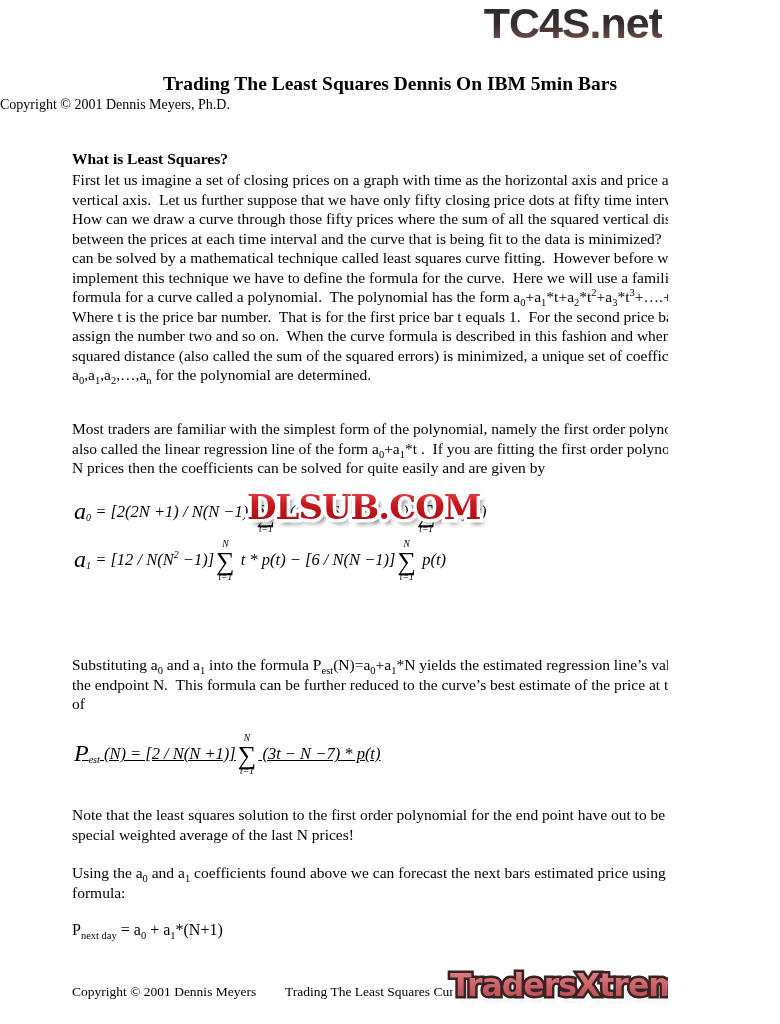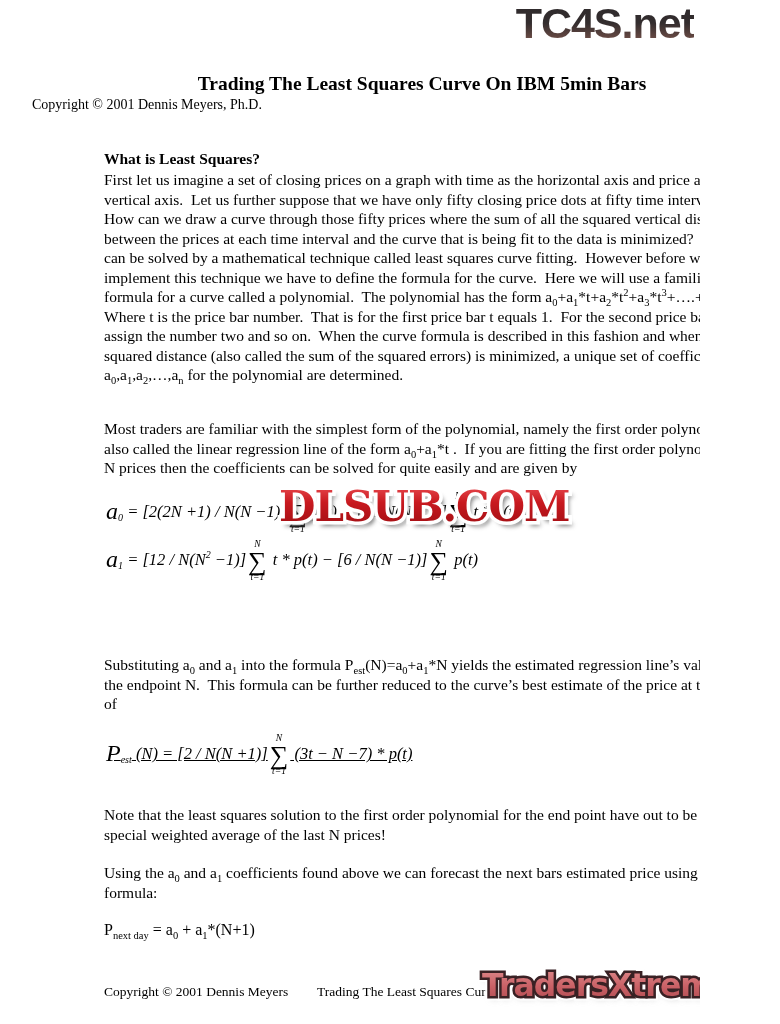--- a/index.html
+++ b/index.html
@@ -1,18 +1,18 @@
 <!DOCTYPE html>
 <html style="--dlsub_red: #c8191f; --tc4s_dark: #2e2a2c; --tc4s_rust: #8a625a; --tx_fill: #c96065; --tx_outline: #392124;"><head>
 <meta charset="utf-8">
 <style>
   html,body { margin:0; padding:0; background:#ffffff; }
   #page {
     position:relative; width:668px; height:1024px; background:#fff;
-    font-family:"Liberation Serif", serif; color:#000; overflow:hidden;margin-left:32px;
+    font-family:"Liberation Serif", serif; color:#000; overflow:hidden;
   }
   .block { position:absolute; }
 
   
   .tc4s {
     right:6px; top:0px; font-family:"Liberation Sans", sans-serif;
     font-weight:800; font-size:43px; letter-spacing:-1px; line-height:46px;
     background:linear-gradient(180deg, var(--tc4s_dark,#2e2a2c) 0%, #332d2e 50%, #5f4540 78%, var(--tc4s_rust,#8a625a) 100%);
     -webkit-background-clip:text; background-clip:text; color:transparent;
     text-shadow:none;
@@ -40,21 +40,21 @@
   .formula .lead { font-size:24px; vertical-align:-2px; }
   .formula sub { font-size:10px; }
   .formula sup { font-size:10px; }
   .sum { display:inline-flex; flex-direction:column; align-items:center; vertical-align:middle; line-height:1; margin:0 2px; }
   .sum-top, .sum-bot { font-size:9.5px; font-style:italic; }
   .sum-sym { font-size:26px; font-style:normal; line-height:0.9; }
 
   
   .dlsub {
     left:247px; top:483px; z-index:6; font-family:"DejaVu Serif", serif;
-    font-weight:bold; font-size:42px; line-height:48px; letter-spacing:-1px; white-space:nowrap;
+    font-weight:bold; font-size:34px; line-height:48px; letter-spacing:-1px; white-space:nowrap;
   }
   .dlsub .wm-stroke {
     position:absolute; left:0; top:0; color:#fff;
     -webkit-text-stroke:7px #ffffff;
     text-shadow:4px 5px 4px rgba(105,105,105,0.85), 0 0 3px rgba(255,255,255,0.9);
   }
   .dlsub .wm-fill {
     position:relative;
     background:linear-gradient(180deg,#ee5257 0%, var(--dlsub_red,#c8191f) 42%, #9c0d12 100%);
     -webkit-background-clip:text; background-clip:text; color:transparent;
@@ -85,21 +85,21 @@
   .footer-doctitle { left:285px; top:984px; font-size:13.5px; }
   .footer-page { left:632px; top:984px; font-size:13.5px; z-index:1; color:#333; }
 </style>
 </head>
 <body>
 
 <div id="page">
 
   <div class="block tc4s">TC4S.net</div>
 
-  <div class="block title">Trading The Least Squares Curve On IBM 5min Bars</div>
+  <div class="block title">Trading The Least Squares Dennis On IBM 5min Bars</div>
   <div class="block byline">Copyright © 2001 Dennis Meyers, Ph.D.</div>
 
   <div class="block heading">What is Least Squares?</div>
 
   <div class="block body-text p1"><span>First let us imagine a set of closing prices on a graph with time as the horizontal axis and price as the vertical axis.  Let us further suppose that we have only fifty closing price dots at fifty time intervals.  How can we draw a curve through those fifty prices where the sum of all the squared vertical distances between the prices at each time interval and the curve that is being fit to the data is minimized?  This can be solved by a mathematical technique called least squares curve fitting.  However before we can implement this technique we have to define the formula for the curve.  Here we will use a familiar formula for a curve called a polynomial.  The polynomial has the form a</span><sub>0</sub><span>+a</span><sub>1</sub><span>*t+a</span><sub>2</sub><span>*t</span><sup>2</sup><span>+a</span><sub>3</sub><span>*t</span><sup>3</sup><span>+….+a</span><sub>n</sub><span>*t</span><sup>n</sup><span>.  Where t is the price bar number.  That is for the first price bar t equals 1.  For the second price bar t is assign the number two and so on.  When the curve formula is described in this fashion and when the net squared distance (also called the sum of the squared errors) is minimized, a unique set of coefficients a</span><sub>0</sub><span>,a</span><sub>1</sub><span>,a</span><sub>2</sub><span>,…,a</span><sub>n</sub><span> for the polynomial are determined.</span></div>
   <div class="block body-text p2"><span>Most traders are familiar with the simplest form of the polynomial, namely the first order polynomial also called the linear regression line of the form a</span><sub>0</sub><span>+a</span><sub>1</sub><span>*t .  If you are fitting the first order polynomial to N prices then the coefficients can be solved for quite easily and are given by</span></div>
 
   <div class="block formula f1"><span class="lead">a</span><sub>0</sub><span> = [2(2N +1) / N(N −1)]</span><span class="sum">
         <span class="sum-top">N</span>
         <span class="sum-sym">∑</span>

